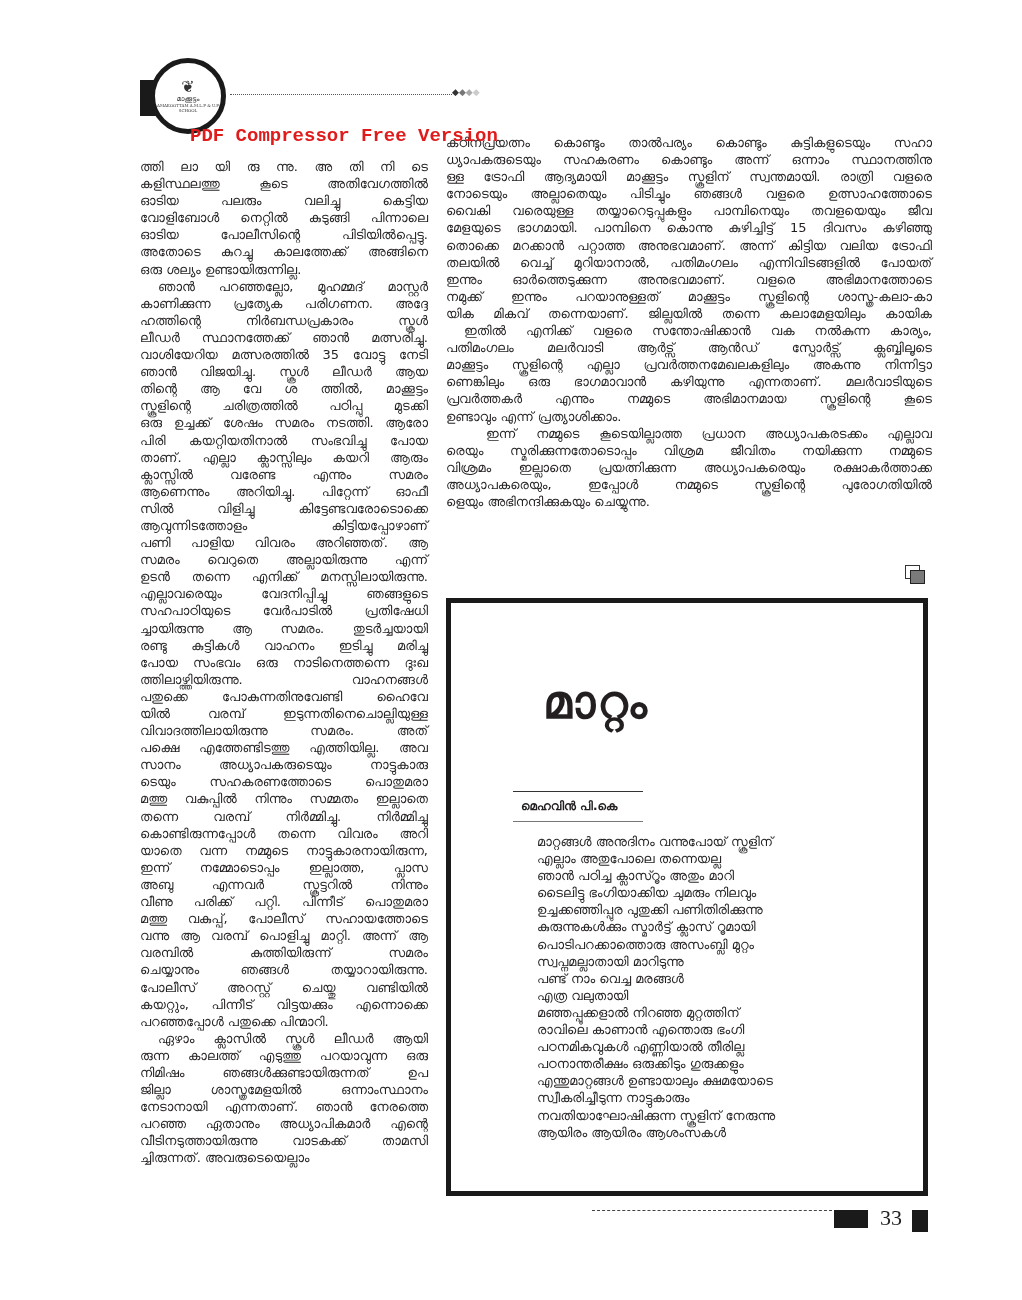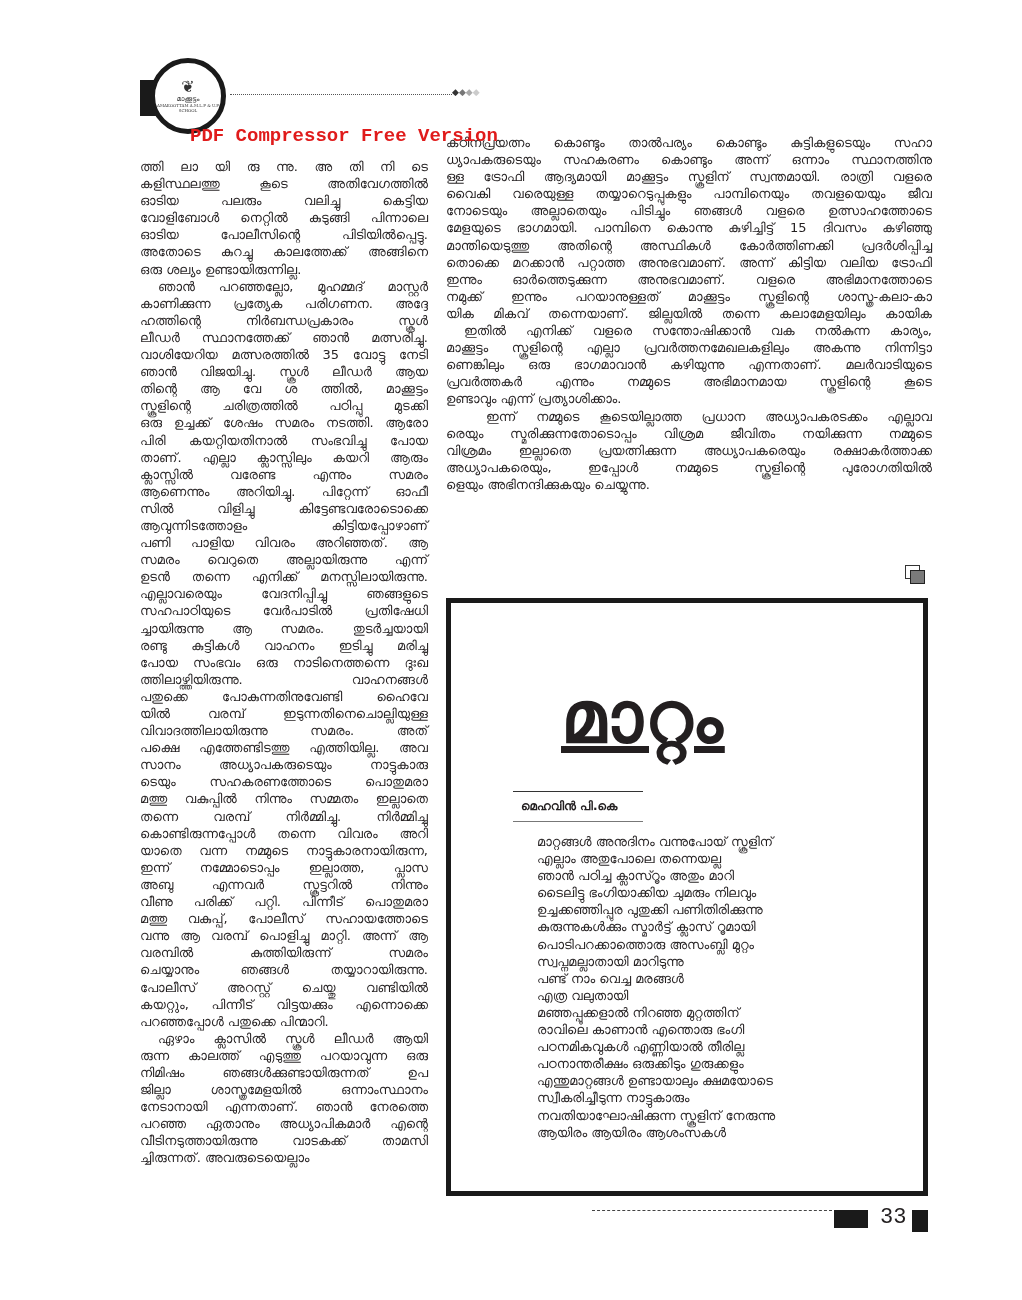--- a/index.html
+++ b/index.html
@@ -19,29 +19,29 @@
   .col-left { left: 140px; top: 134px; width: 288px; margin-top: 24px; }
   .col-right { left: 446px; top: 134px; width: 486px; }
   .col p { margin: 0; text-align: justify; text-align-last: justify; }
   .col p.last { text-align-last: left; }
   .indent { padding-left: 18px; }
   .indent2 { padding-left: 40px; }
   .end-icon { position: absolute; left: 905px; top: 565px; width: 20px; height: 18px; }
   .end-icon .back { position: absolute; left: 0; top: 0; width: 13px; height: 12px; border: 1.5px solid #333; background: #fff; }
   .end-icon .front { position: absolute; left: 5px; top: 5px; width: 13px; height: 12px; border: 1.5px solid #222; background: #7a7a7a; }
   .poem-box { position: absolute; left: 446px; top: 598px; width: 482px; height: 598px; border: 5px solid #1a1a1a; box-sizing: border-box; }
-  .poem-title { position: absolute; left: 110px; top: 72px; font-size: 72px; font-weight: bold; letter-spacing: 2px; color: #231f20; text-decoration: underline; }
+  .poem-title { position: absolute; left: 92px; top: 72px; font-size: 46px; font-weight: bold; letter-spacing: 2px; color: #231f20; }
   .byline-top { position: absolute; left: 62px; top: 188px; width: 130px; border-top: 1px solid #333; }
   .byline { position: absolute; left: 70px; top: 196px; font-size: 12px; font-weight: bold; }
   .byline-bottom { position: absolute; left: 62px; top: 218px; width: 130px; border-top: 1px solid #777; }
   .poem-lines { position: absolute; left: 58px; top: 230px; font-size: 13px; line-height: 17.1px; margin-left: 28px; }
   .poem-lines div { white-space: nowrap; }
   .footer-rule { position: absolute; left: 592px; top: 1210px; width: 240px; border-top: 1.5px dashed #444; }
   .footer-block { position: absolute; left: 834px; top: 1210px; width: 34px; height: 18px; background: #1a1a1a; }
-  .page-number { position: absolute; left: 880px; top: 1205px; font-family: Liberation Mono, monospace; font-size: 22px; color: #231f20; }
+  .page-number { position: absolute; left: 880px; top: 1205px; font-family: Liberation Serif, serif; font-size: 22px; color: #231f20; }
   .footer-block2 { position: absolute; left: 912px; top: 1210px; width: 16px; height: 22px; background: #1a1a1a; }
 </style>
 </head>
 <body>
 
 <div class="header-bar"></div>
 <div class="logo">
   <div class="logo-inner">
     <div class="logo-mark">❦</div>
     <div>മാക്കൂട്ടം</div>
@@ -110,29 +110,30 @@
     <p>ജില്ലാ ശാസ്ത്രമേളയിൽ ഒന്നാംസ്ഥാനം</p>
     <p>നേടാനായി എന്നതാണ്. ഞാൻ നേരത്തെ</p>
     <p>പറഞ്ഞ ഏതാനും അധ്യാപികമാർ എന്റെ</p>
     <p>വീടിനടുത്തായിരുന്നു വാടകക്ക് താമസി</p>
     <p class="last">ച്ചിരുന്നത്. അവരുടെയെല്ലാം</p>
   </div>
 <div class="col col-right" id="right-col">
     <p>കഠിനപ്രയത്നം കൊണ്ടും താൽപര്യം കൊണ്ടും കുട്ടികളുടെയും സഹാ</p>
     <p>ധ്യാപകരുടെയും സഹകരണം കൊണ്ടും അന്ന് ഒന്നാം സ്ഥാനത്തിനു</p>
     <p>ള്ള ട്രോഫി ആദ്യമായി മാക്കൂട്ടം സ്കൂളിന് സ്വന്തമായി. രാത്രി വളരെ</p>
+    <p>നോടെയും അല്ലാതെയും പിടിച്ചും ഞങ്ങൾ വളരെ ഉത്സാഹത്തോടെ</p>
     <p>വൈകി വരെയുള്ള തയ്യാറെടുപ്പുകളും പാമ്പിനെയും തവളയെയും ജീവ</p>
-    <p>നോടെയും അല്ലാതെയും പിടിച്ചും ഞങ്ങൾ വളരെ ഉത്സാഹത്തോടെ</p>
     <p>മേളയുടെ ഭാഗമായി. പാമ്പിനെ കൊന്നു കുഴിച്ചിട്ട് 15 ദിവസം കഴിഞ്ഞു</p>
-    <p>മാന്തിയെടുത്തു അതിന്റെ അസ്ഥികൾ കോർത്തിണക്കി പ്രദർശിപ്പിച്ച</p>
     <p>തൊക്കെ മറക്കാൻ പറ്റാത്ത അനുഭവമാണ്. അന്ന് കിട്ടിയ വലിയ ട്രോഫി</p>
+    <p>തലയിൽ വെച്ച് മുറിയാനാൽ, പതിമംഗലം എന്നിവിടങ്ങളിൽ പോയത്</p>
     <p>ഇന്നും ഓർത്തെടുക്കുന്ന അനുഭവമാണ്. വളരെ അഭിമാനത്തോടെ</p>
     <p>നമുക്ക് ഇന്നും പറയാനുള്ളത് മാക്കൂട്ടം സ്കൂളിന്റെ ശാസ്ത്ര-കലാ-കാ</p>
     <p>യിക മികവ് തന്നെയാണ്. ജില്ലയിൽ തന്നെ കലാമേളയിലും കായിക</p>
     <p class="indent">ഇതിൽ എനിക്ക് വളരെ സന്തോഷിക്കാൻ വക നൽകുന്ന കാര്യം,</p>
+    <p>പതിമംഗലം മലർവാടി ആർട്സ് ആൻഡ് സ്പോർട്സ് ക്ലബ്ബിലൂടെ</p>
     <p>മാക്കൂട്ടം സ്കൂളിന്റെ എല്ലാ പ്രവർത്തനമേഖലകളിലും അകന്നു നിന്നിട്ടാ</p>
     <p>ണെങ്കിലും ഒരു ഭാഗമാവാൻ കഴിയുന്നു എന്നതാണ്. മലർവാടിയുടെ</p>
     <p>പ്രവർത്തകർ എന്നും നമ്മുടെ അഭിമാനമായ സ്കൂളിന്റെ കൂടെ</p>
     <p class="last">ഉണ്ടാവും എന്ന് പ്രത്യാശിക്കാം.</p>
     <p class="indent2">ഇന്ന് നമ്മുടെ കൂടെയില്ലാത്ത പ്രധാന അധ്യാപകരടക്കം എല്ലാവ</p>
     <p>രെയും സ്മരിക്കുന്നതോടൊപ്പം വിശ്രമ ജീവിതം നയിക്കുന്ന നമ്മുടെ</p>
     <p>വിശ്രമം ഇല്ലാതെ പ്രയത്നിക്കുന്ന അധ്യാപകരെയും രക്ഷാകർത്താക്ക</p>
     <p>അധ്യാപകരെയും, ഇപ്പോൾ നമ്മുടെ സ്കൂളിന്റെ പുരോഗതിയിൽ</p>
     <p class="last">ളെയും അഭിനന്ദിക്കുകയും ചെയ്യുന്നു.</p>
   </div>

